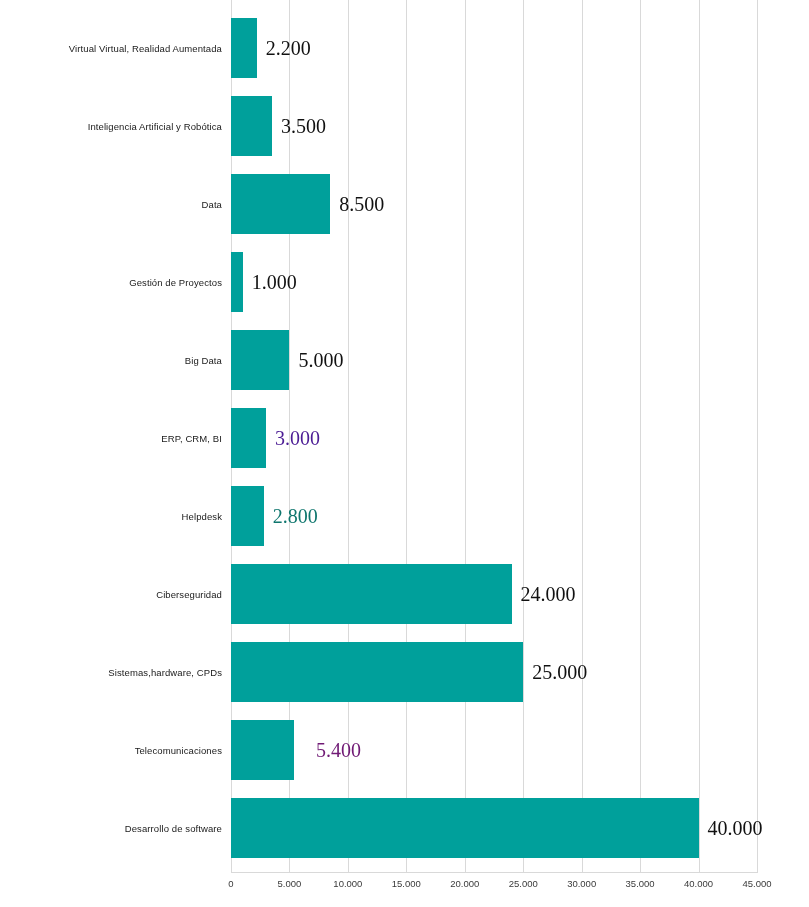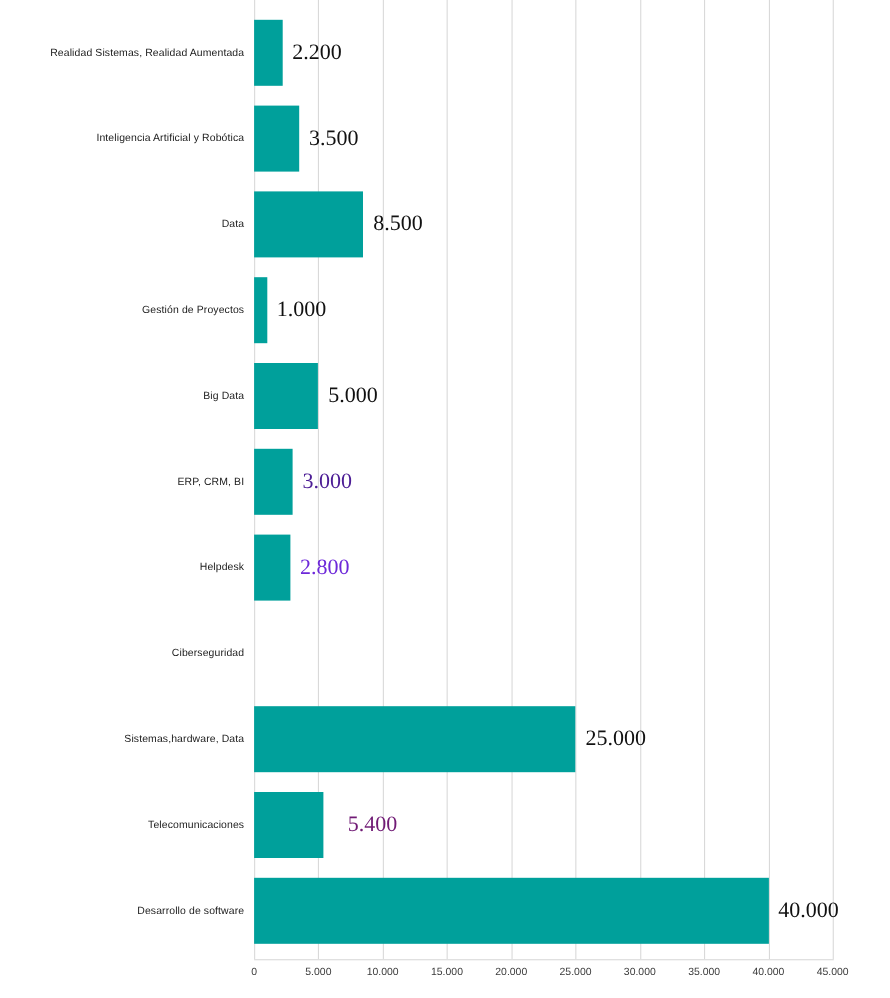--- a/index.html
+++ b/index.html
@@ -131,21 +131,21 @@
       <div class="gridline" style="left: 350.667px;"></div>
       <div class="gridline" style="left: 409.111px;"></div>
       <div class="gridline" style="left: 467.556px;"></div>
       <div class="gridline" style="left: 526px;"></div>
     </div>
 
   <div id="axis-line"></div>
 
   <div id="rows">
       <div class="bar-row" style="top: 9px;">
-        <div class="cat-label">Realidad Sistemas, Realidad Aumentada</div>
+        <div class="cat-label">Virtual Virtual, Realidad Aumentada</div>
         <div class="bar-track">
           <div class="bar" style="width: 25.7156px; background: rgb(0, 160, 155);"></div>
           <div class="bar-value" style="left: 34.7156px; color: rgb(17, 17, 17);">2.200</div>
         </div>
       </div>
       <div class="bar-row" style="top: 87px;">
         <div class="cat-label">Inteligencia Artificial y Robótica</div>
         <div class="bar-track">
           <div class="bar" style="width: 40.9111px; background: rgb(0, 160, 155);"></div>
           <div class="bar-value" style="left: 49.9111px; color: rgb(17, 17, 17);">3.500</div>
@@ -176,28 +176,32 @@
         <div class="cat-label">ERP, CRM, BI</div>
         <div class="bar-track">
           <div class="bar" style="width: 35.0667px; background: rgb(0, 160, 155);"></div>
           <div class="bar-value" style="left: 44.0667px; color: #4c1d95;">3.000</div>
         </div>
       </div>
       <div class="bar-row" style="top: 477px;">
         <div class="cat-label">Helpdesk</div>
         <div class="bar-track">
           <div class="bar" style="width: 32.7289px; background: rgb(0, 160, 155);"></div>
-          <div class="bar-value" style="left: 41.7289px; color: #6d28d9;">2.800</div>
+          <div class="bar-value" style="left: 41.7289px; color: #0f766e;">2.800</div>
         </div>
       </div>
       <div class="bar-row" style="top: 555px;">
         <div class="cat-label">Ciberseguridad</div>
+        <div class="bar-track">
+          <div class="bar" style="width: 280.533px; background: rgb(0, 160, 155);"></div>
+          <div class="bar-value" style="left: 289.533px; color: rgb(17, 17, 17);">24.000</div>
+        </div>
       </div>
       <div class="bar-row" style="top: 633px;">
-        <div class="cat-label">Sistemas,hardware, Data</div>
+        <div class="cat-label">Sistemas,hardware, CPDs</div>
         <div class="bar-track">
           <div class="bar" style="width: 292.222px; background: rgb(0, 160, 155);"></div>
           <div class="bar-value" style="left: 301.222px; color: rgb(17, 17, 17);">25.000</div>
         </div>
       </div>
       <div class="bar-row" style="top: 711px;">
         <div class="cat-label">Telecomunicaciones</div>
         <div class="bar-track">
           <div class="bar" style="width: 63.12px; background: rgb(0, 160, 155);"></div>
           <div class="bar-value" style="left: 72.12px; color: #701a75; margin-left: 13px;">5.400</div>

